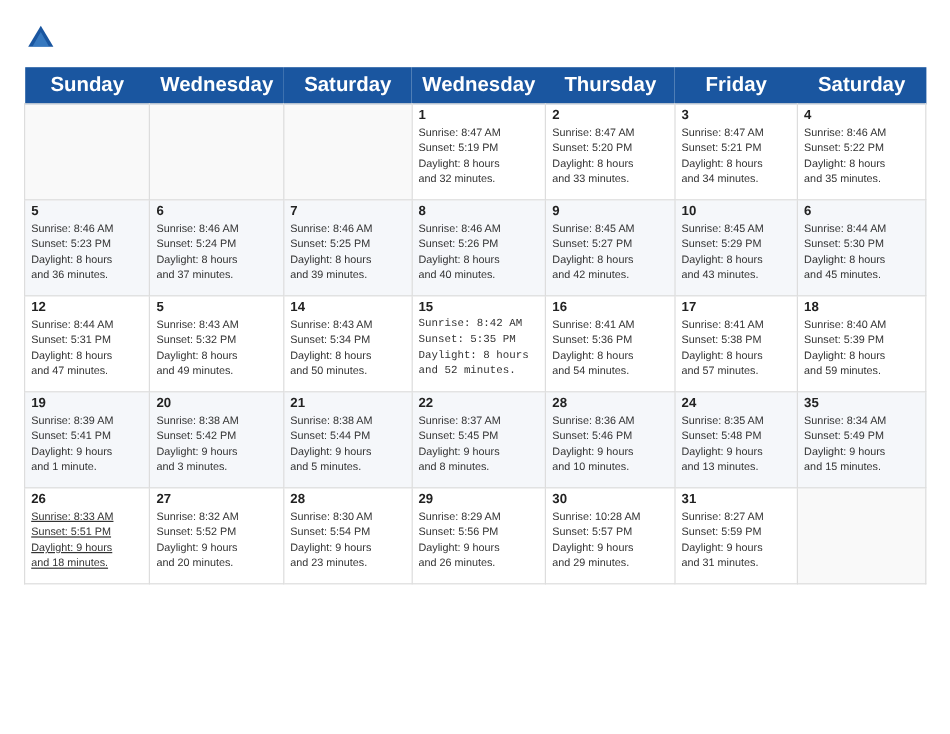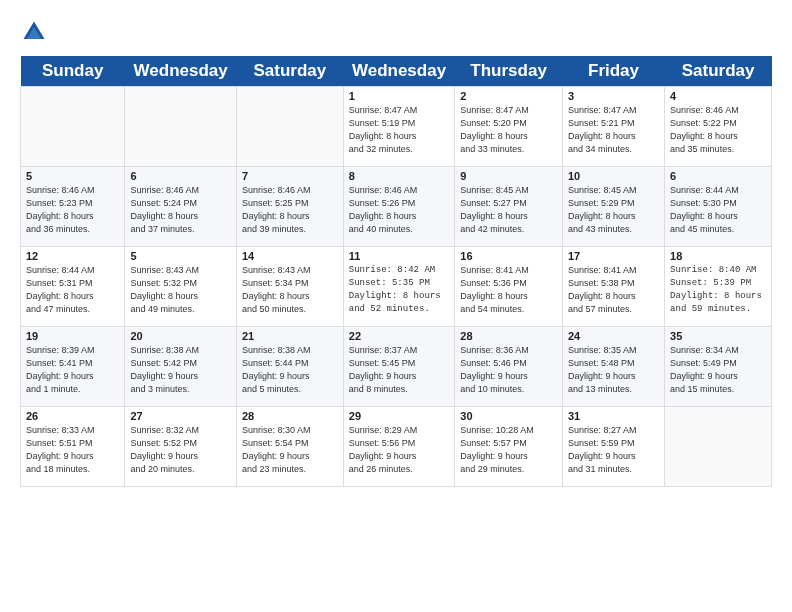--- a/index.html
+++ b/index.html
@@ -231,21 +231,21 @@
 and 49 minutes.</div>
           </td>
           <td>
             <span class="day-num">14</span>
             <div class="day-info" style="white-space: pre-line;">Sunrise: 8:43 AM
 Sunset: 5:34 PM
 Daylight: 8 hours
 and 50 minutes.</div>
           </td>
           <td>
-            <span class="day-num">11</span>
+            <span class="day-num">15</span>
             <div class="day-info" style="white-space: pre-line; font-family: Liberation Mono, monospace;">Sunrise: 8:42 AM
 Sunset: 5:35 PM
 Daylight: 8 hours
 and 52 minutes.</div>
           </td>
           <td>
             <span class="day-num">16</span>
             <div class="day-info" style="white-space: pre-line;">Sunrise: 8:41 AM
 Sunset: 5:36 PM
 Daylight: 8 hours
@@ -253,21 +253,21 @@
           </td>
           <td>
             <span class="day-num">17</span>
             <div class="day-info" style="white-space: pre-line;">Sunrise: 8:41 AM
 Sunset: 5:38 PM
 Daylight: 8 hours
 and 57 minutes.</div>
           </td>
           <td>
             <span class="day-num">18</span>
-            <div class="day-info" style="white-space: pre-line; font-family: Liberation Mono, monospace;">Sunrise: 8:40 AM
+            <div class="day-info" style="white-space: pre-line;">Sunrise: 8:40 AM
 Sunset: 5:39 PM
 Daylight: 8 hours
 and 59 minutes.</div>
           </td>
         </tr>
         <tr>
           <td>
             <span class="day-num">19</span>
             <div class="day-info" style="white-space: pre-line;">Sunrise: 8:39 AM
 Sunset: 5:41 PM
@@ -313,21 +313,21 @@
             <span class="day-num">35</span>
             <div class="day-info" style="white-space: pre-line;">Sunrise: 8:34 AM
 Sunset: 5:49 PM
 Daylight: 9 hours
 and 15 minutes.</div>
           </td>
         </tr>
         <tr>
           <td>
             <span class="day-num">26</span>
-            <div class="day-info" style="white-space: pre-line;">Sunrise: 8:33 AM
+            <div class="day-info" style="white-space: pre-line; text-decoration: underline;">Sunrise: 8:33 AM
 Sunset: 5:51 PM
 Daylight: 9 hours
 and 18 minutes.</div>
           </td>
           <td>
             <span class="day-num">27</span>
             <div class="day-info" style="white-space: pre-line;">Sunrise: 8:32 AM
 Sunset: 5:52 PM
 Daylight: 9 hours
 and 20 minutes.</div>

